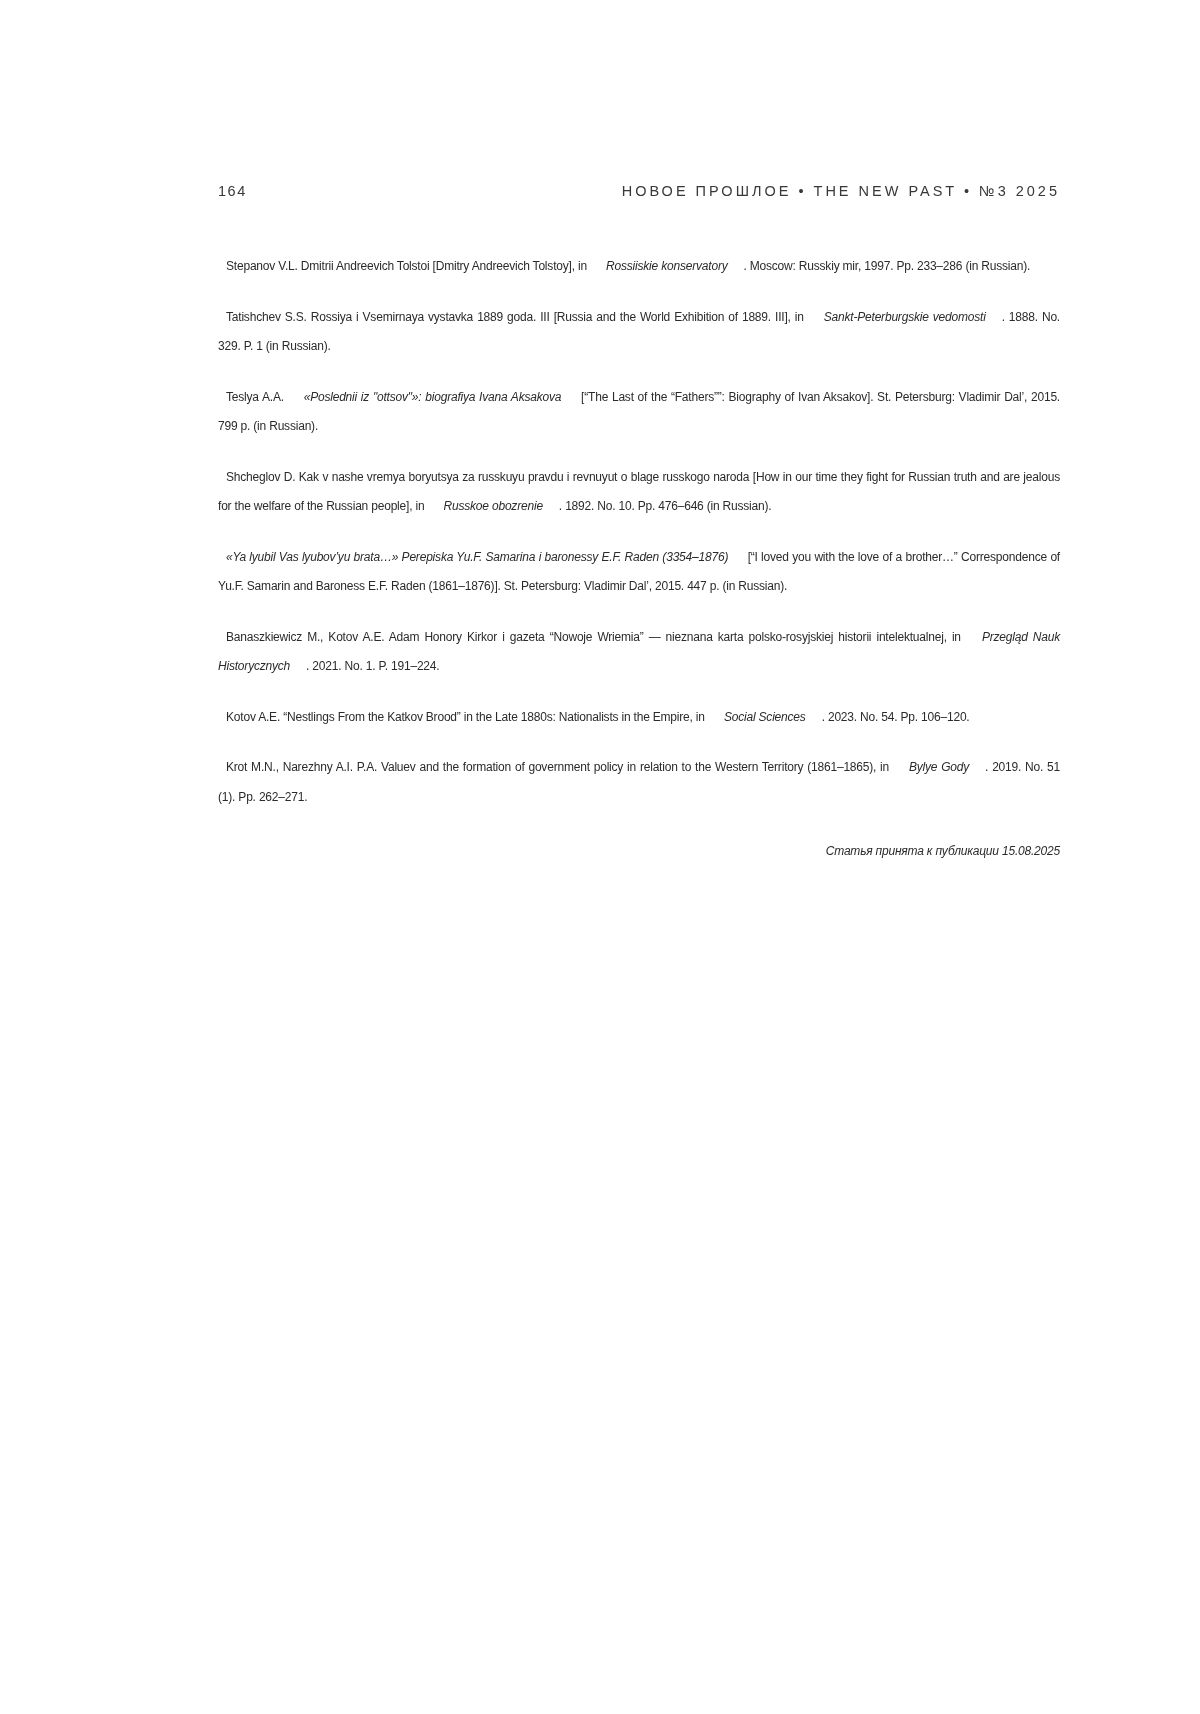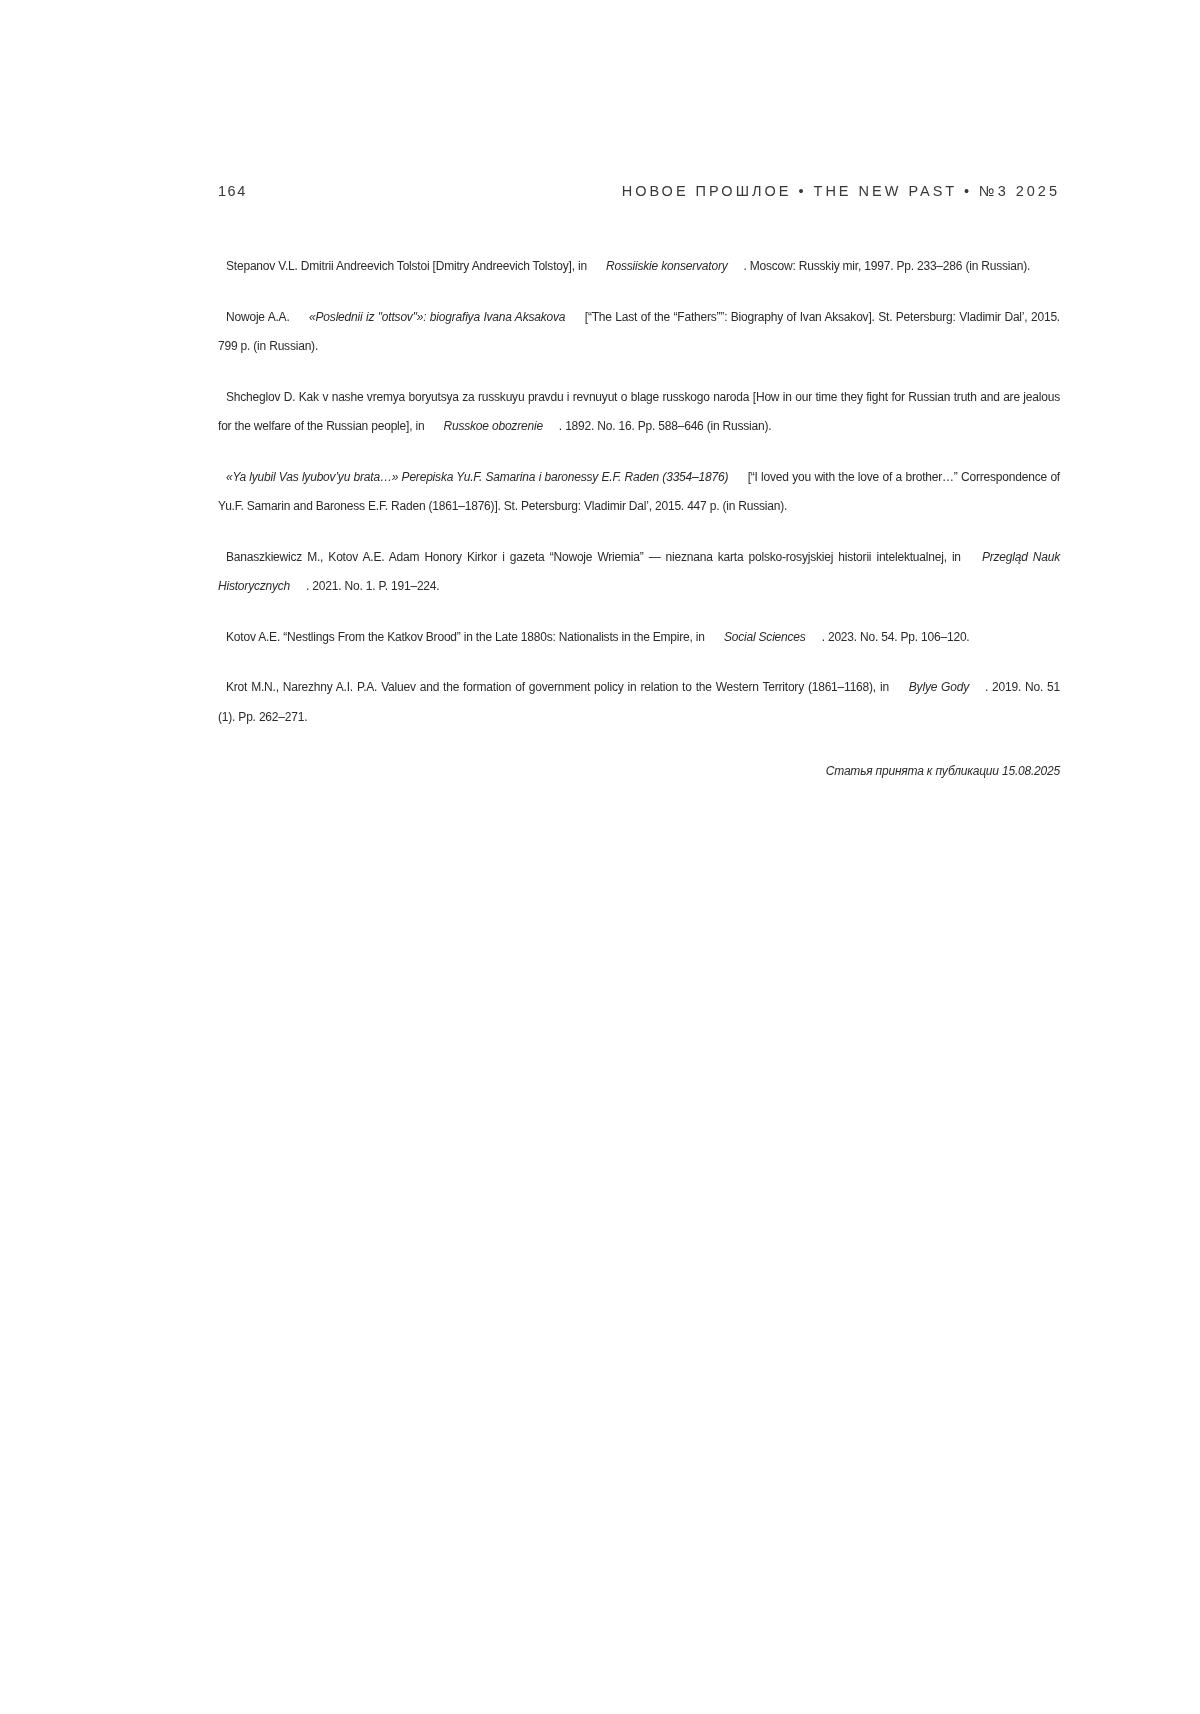--- a/index.html
+++ b/index.html
@@ -51,22 +51,23 @@
 
 <div class="page">
 
   <div class="header">
     <span class="page-num">164</span>
     <span class="running-head">НОВОЕ ПРОШЛОЕ • THE NEW PAST • №3 2025</span>
   </div>
 
   <div class="content">
     <p class="ref"><span>Stepanov V.L. Dmitrii Andreevich Tolstoi [Dmitry Andreevich Tolstoy], in </span><i>Rossiiskie konservatory</i><span>. Moscow: Russkiy mir, 1997. Pp. 233–286 (in Russian).</span></p>
-    <p class="ref"><span>Nowoje A.A. </span><i>«Poslednii iz "ottsov"»: biografiya Ivana Aksakova</i><span> [“The Last of the “Fathers””: Biography of Ivan Aksakov]. St. Petersburg: Vladimir Dal’, 2015. 799 p. (in Russian).</span></p>
-    <p class="ref"><span>Shcheglov D. Kak v nashe vremya boryutsya za russkuyu pravdu i revnuyut o blage russkogo naroda [How in our time they fight for Russian truth and are jealous for the welfare of the Russian people], in </span><i>Russkoe obozrenie</i><span>. 1892. No. 16. Pp. 588–646 (in Russian).</span></p>
+    <p class="ref"><span>Tatishchev S.S. Rossiya i Vsemirnaya vystavka 1889 goda. III [Russia and the World Exhibition of 1889. III], in </span><i>Sankt-Peterburgskie vedomosti</i><span>. 1888. No. 329. P. 1 (in Russian).</span></p>
+    <p class="ref"><span>Teslya A.A. </span><i>«Poslednii iz "ottsov"»: biografiya Ivana Aksakova</i><span> [“The Last of the “Fathers””: Biography of Ivan Aksakov]. St. Petersburg: Vladimir Dal’, 2015. 799 p. (in Russian).</span></p>
+    <p class="ref"><span>Shcheglov D. Kak v nashe vremya boryutsya za russkuyu pravdu i revnuyut o blage russkogo naroda [How in our time they fight for Russian truth and are jealous for the welfare of the Russian people], in </span><i>Russkoe obozrenie</i><span>. 1892. No. 10. Pp. 476–646 (in Russian).</span></p>
     <p class="ref"><i>«Ya lyubil Vas lyubov’yu brata…» Perepiska Yu.F. Samarina i baronessy E.F. Raden (3354–1876)</i><span> [“I loved you with the love of a brother…” Correspondence of Yu.F. Samarin and Baroness E.F. Raden (1861–1876)]. St. Petersburg: Vladimir Dal’, 2015. 447 p. (in Russian).</span></p>
     <p class="ref"><span>Banaszkiewicz M., Kotov A.E. Adam Honory Kirkor i gazeta “Nowoje Wriemia” — nieznana karta polsko-rosyjskiej historii intelektualnej, in </span><i>Przegląd Nauk Historycznych</i><span>. 2021. No. 1. P. 191–224.</span></p>
     <p class="ref"><span>Kotov A.E. “Nestlings From the Katkov Brood” in the Late 1880s: Nationalists in the Empire, in </span><i>Social Sciences</i><span>. 2023. No. 54. Pp. 106–120.</span></p>
-    <p class="ref"><span>Krot M.N., Narezhny A.I. P.A. Valuev and the formation of government policy in relation to the Western Territory (1861–1168), in </span><i>Bylye Gody</i><span>. 2019. No. 51 (1). Pp. 262–271.</span></p>
+    <p class="ref"><span>Krot M.N., Narezhny A.I. P.A. Valuev and the formation of government policy in relation to the Western Territory (1861–1865), in </span><i>Bylye Gody</i><span>. 2019. No. 51 (1). Pp. 262–271.</span></p>
     <p class="note">Статья принята к публикации 15.08.2025</p>
   </div>
 
 </div>
 
 </body></html>

